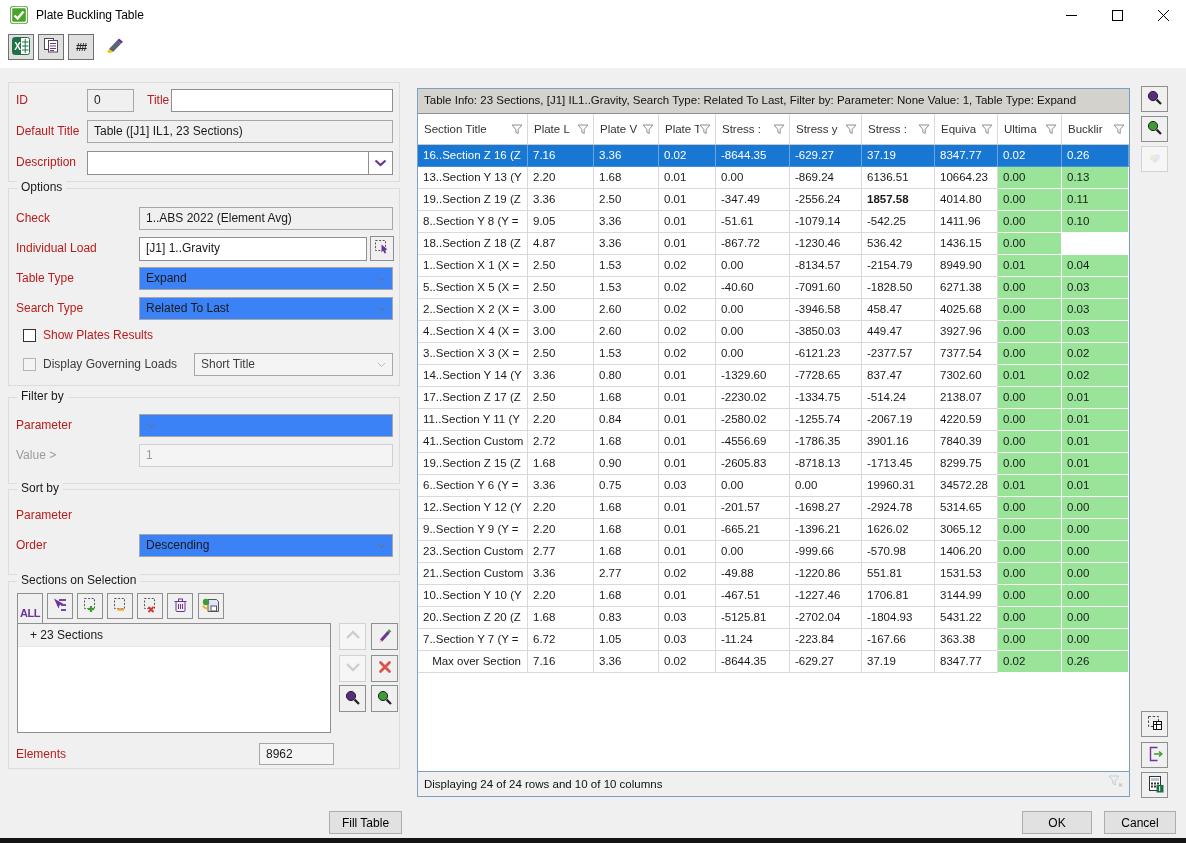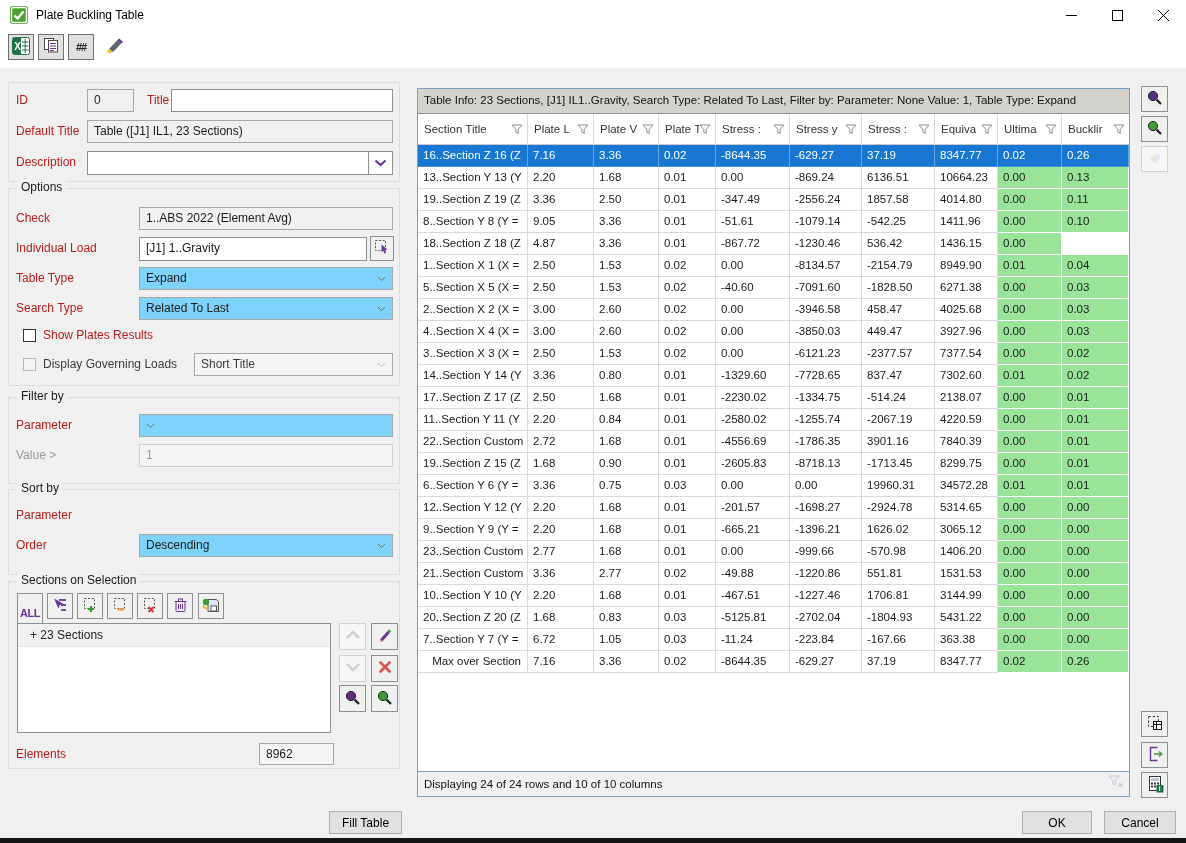--- a/index.html
+++ b/index.html
@@ -21,21 +21,21 @@
   .hash-label{font-weight:bold;font-size:11px;color:#222;letter-spacing:-1px;}
   
   .gbox{position:absolute;border:1px solid #dcdcdc;background:#f0f0f0;box-sizing:border-box;}
   .legend{position:absolute;top:-9px;left:8px;background:#f0f0f0;padding:0 4px;color:#1a1a1a;text-align:right;}
   .lbl{position:absolute;white-space:nowrap;color:#b91c1c;}
   .lbl.dim{color:#9a9a9a;}
   .field,.rofield,.combo{position:absolute;box-sizing:border-box;height:23px;line-height:21px;padding:0 6px;
     white-space:nowrap;overflow:hidden;}
   .field{background:#fff;border:1px solid #8f8f8f;}
   .rofield{background:#f0f0f0;border:1px solid #a7a7a7;}
-  .combo{background:#7dd3fc;border:1px solid #a7a7a7;display:flex;align-items:center;}
+  .combo{background:#3b82f6;border:1px solid #a7a7a7;display:flex;align-items:center;}
   .combo .cval{flex:1;overflow:hidden;white-space:nowrap;}
   .combo.disabled{background:#f4f4f4;color:#3c3c3c;}
   .chk{position:absolute;width:13px;height:13px;background:#fff;border:1px solid #333;box-sizing:border-box;}
   .chk.disabled{border-color:#b5b5b5;background:#f4f4f4;}
   .iconbtn{position:absolute;box-sizing:border-box;background:#f0f0f0;border:1px solid #8f8f8f;
     display:flex;align-items:center;justify-content:center;}
   .iconbtn.disabled{border-color:#d2d2d2;background:#f6f6f6;}
   .listbox{position:absolute;background:#fff;border:1px solid #8f8f8f;box-sizing:border-box;}
   .listitem{height:22px;line-height:22px;padding-left:12px;background:#f1f1f1;border-bottom:1px solid #e6e6e6;}
   
@@ -417,21 +417,21 @@
         <div class="td green" style="width: 64px;">0.00</div>
         <div class="td green" style="width: 67px; flex: 1 1 0%;">0.13</div>
       </div>
       <div class="tr">
         <div class="td" style="width: 110px;">19..Section Z 19 (Z</div>
         <div class="td" style="width: 66px;">3.36</div>
         <div class="td" style="width: 65px;">2.50</div>
         <div class="td" style="width: 57px;">0.01</div>
         <div class="td" style="width: 74px;">-347.49</div>
         <div class="td" style="width: 72px;">-2556.24</div>
-        <div class="td" style="width: 73px;">1857.58</div>
+        <div class="td" style="width: 73px; font-weight: bold;">1857.58</div>
         <div class="td" style="width: 63px;">4014.80</div>
         <div class="td green" style="width: 64px;">0.00</div>
         <div class="td green" style="width: 67px; flex: 1 1 0%;">0.11</div>
       </div>
       <div class="tr">
         <div class="td" style="width: 110px;">8..Section Y 8 (Y =</div>
         <div class="td" style="width: 66px;">9.05</div>
         <div class="td" style="width: 65px;">3.36</div>
         <div class="td" style="width: 57px;">0.01</div>
         <div class="td" style="width: 74px;">-51.61</div>
@@ -543,21 +543,21 @@
         <div class="td" style="width: 65px;">0.84</div>
         <div class="td" style="width: 57px;">0.01</div>
         <div class="td" style="width: 74px;">-2580.02</div>
         <div class="td" style="width: 72px;">-1255.74</div>
         <div class="td" style="width: 73px;">-2067.19</div>
         <div class="td" style="width: 63px;">4220.59</div>
         <div class="td green" style="width: 64px;">0.00</div>
         <div class="td green" style="width: 67px; flex: 1 1 0%;">0.01</div>
       </div>
       <div class="tr">
-        <div class="td" style="width: 110px;">22..Section Custom</div>
+        <div class="td" style="width: 110px;">41..Section Custom</div>
         <div class="td" style="width: 66px;">2.72</div>
         <div class="td" style="width: 65px;">1.68</div>
         <div class="td" style="width: 57px;">0.01</div>
         <div class="td" style="width: 74px;">-4556.69</div>
         <div class="td" style="width: 72px;">-1786.35</div>
         <div class="td" style="width: 73px;">3901.16</div>
         <div class="td" style="width: 63px;">7840.39</div>
         <div class="td green" style="width: 64px;">0.00</div>
         <div class="td green" style="width: 67px; flex: 1 1 0%;">0.01</div>
       </div>

